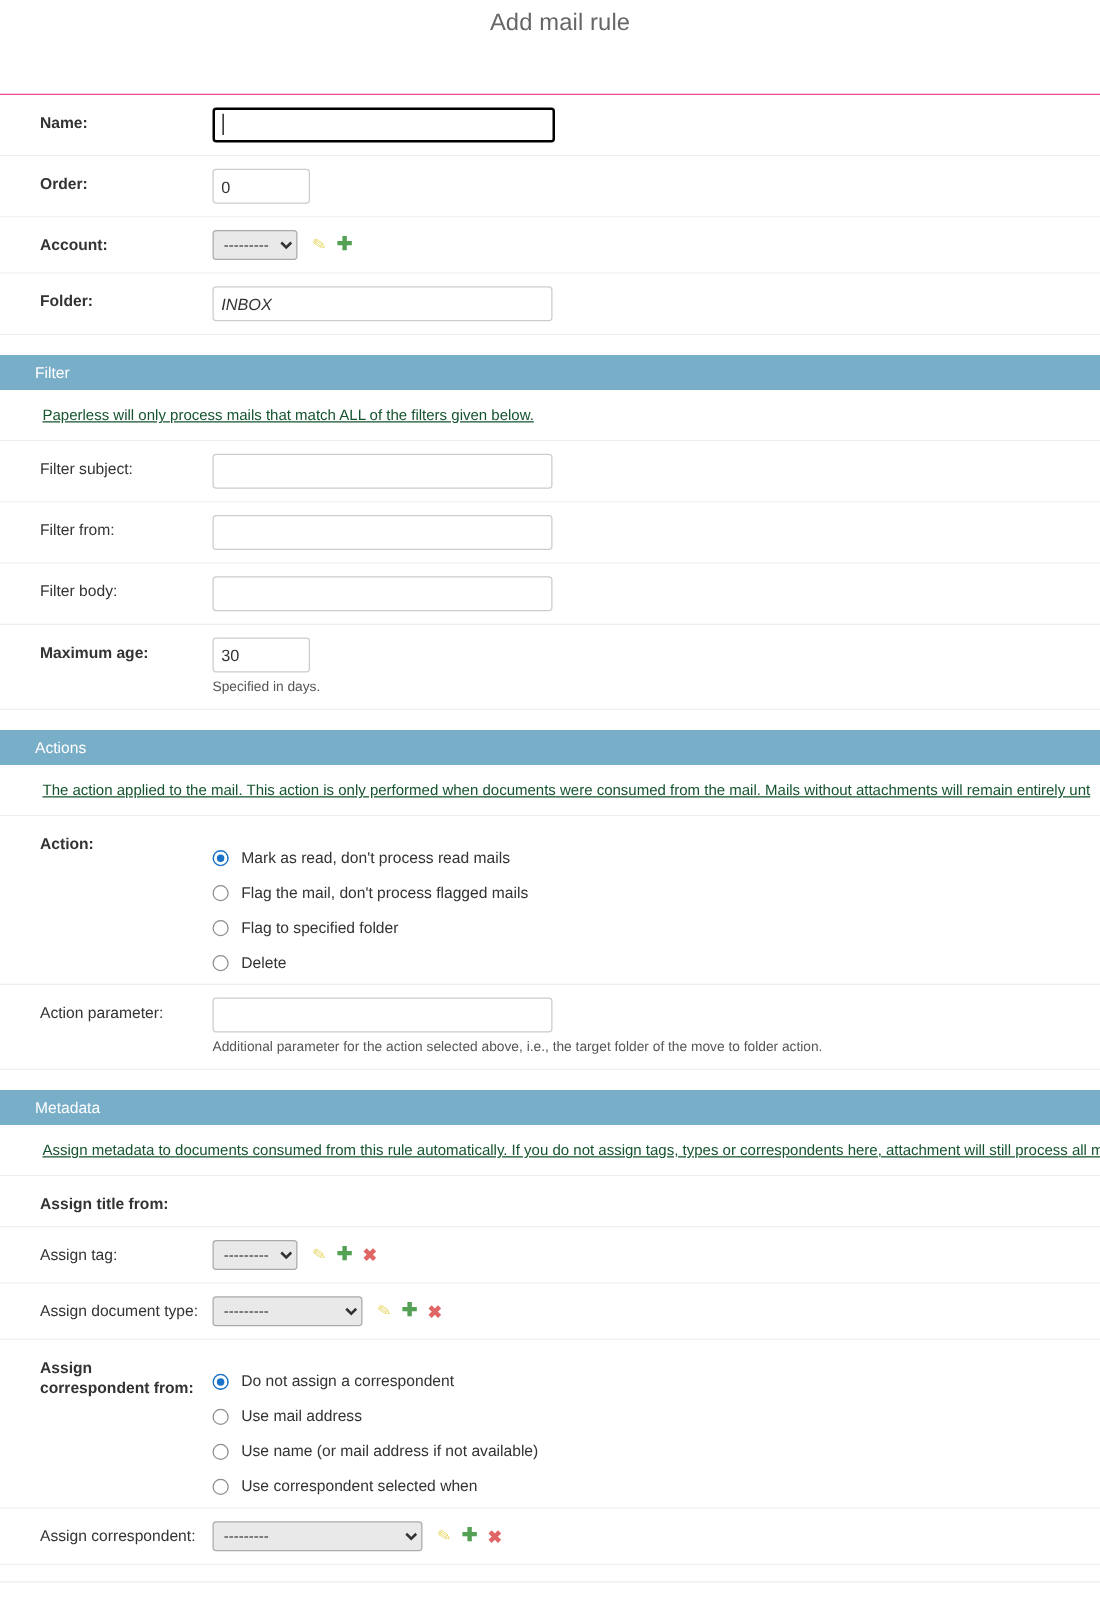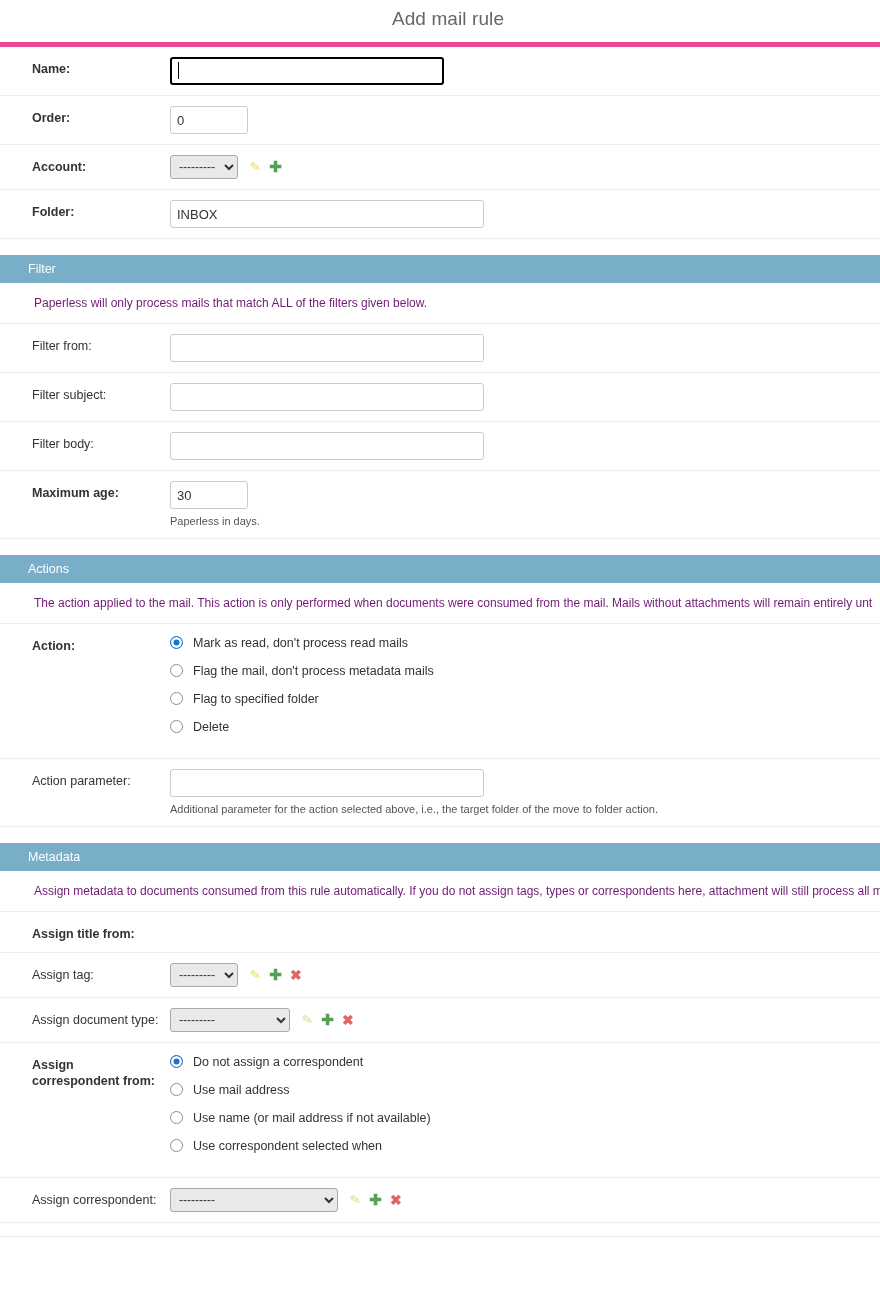--- a/index.html
+++ b/index.html
@@ -22,21 +22,22 @@
   h1.page-title {
     font-size: 19px;
     font-weight: normal;
     color: #666666;
     margin: 0;
     padding: 8px 0 12px 16px;
     letter-spacing: 0.1px;
     text-align: center;
   }
   .form-wrap {
-    border-top: 5px solid #ec4899;
+    border-top: 1px solid #ec4899;
+    margin-top: 33px;
   }
   
   .row {
     display: flex;
     align-items: flex-start;
     padding: 10px 0 10px 0;
     border-bottom: 1px solid #eeeeee;
     min-height: 40px;
     background: #ffffff;
   }
@@ -58,21 +59,21 @@
     font-family: "Liberation Sans", sans-serif;
     font-size: 13px;
     color: #333333;
     padding: 5px 6px;
     border: 1px solid #cccccc;
     border-radius: 3px;
     background: #ffffff;
     height: 28px;
     line-height: 16px;
   }
-  input.wide { width: 314px; }
+  input.wide { width: 272px; font-style: italic; }
   input.narrow { width: 78px; }
   input.name-focus {
     border: 2px solid #000000;
     width: 274px;
     height: 28px;
     padding: 4px 5px;
   }
   .caret-box { position: relative; display: inline-block; }
   .caret {
     position: absolute;
@@ -120,39 +121,40 @@
   .section-header {
     background: #79aec8;
     color: #ffffff;
     font-size: 12.5px;
     padding: 7px 0 7px 28px;
     margin: 0;
     font-weight: normal;
   }
   .section-desc {
     font-size: 12px;
-    color: #701a75;
+    color: #14532d;
     padding: 12px 14px 12px 34px;
     line-height: 16px;
     border-bottom: 1px solid #eeeeee;
     background: #ffffff;
     white-space: nowrap;
     overflow: hidden;
+    text-decoration: underline;
   }
   .help {
     font-size: 11px;
     color: #555555;
     margin-top: 5px;
     line-height: 14px;
   }
   
   .radio-list { padding-top: 2px; }
   .radio-item {
     display: flex;
-    align-items: flex-start;
+    align-items: flex-end;
     height: 28px;
   }
   .radio {
     width: 13px;
     height: 13px;
     border-radius: 50%;
     border: 1px solid #8d8d8d;
     background: #ffffff;
     margin: 0 10px 0 0;
     flex: 0 0 13px;
@@ -214,64 +216,64 @@
       <div class="field-cell">
         <input class="wide" type="text" value="INBOX" style="">
       </div>
     </div>
 
     <div class="section">
       <h2 class="section-header">Filter</h2>
       <div class="section-desc">Paperless will only process mails that match ALL of the filters given below.</div>
 
       <div class="row">
+        <div class="label-cell">Filter subject:</div>
+        <div class="field-cell">
+          <input class="wide" type="text" value="" style="">
+        </div>
+      </div>
+
+      <div class="row">
         <div class="label-cell">Filter from:</div>
         <div class="field-cell">
           <input class="wide" type="text" value="" style="">
         </div>
       </div>
 
       <div class="row">
-        <div class="label-cell">Filter subject:</div>
+        <div class="label-cell">Filter body:</div>
         <div class="field-cell">
           <input class="wide" type="text" value="" style="">
         </div>
       </div>
 
       <div class="row">
-        <div class="label-cell">Filter body:</div>
-        <div class="field-cell">
-          <input class="wide" type="text" value="" style="">
-        </div>
-      </div>
-
-      <div class="row">
         <div class="label-cell bold">Maximum age:</div>
         <div class="field-cell">
           <input class="narrow" type="text" value="30" style="">
-          <div class="help">Paperless in days.</div>
+          <div class="help">Specified in days.</div>
         </div>
       </div>
     </div>
 
     <div class="section">
       <h2 class="section-header">Actions</h2>
       <div class="section-desc">The action applied to the mail. This action is only performed when documents were consumed from the mail. Mails without attachments will remain entirely unt</div>
 
       <div class="row">
         <div class="label-cell bold">Action:</div>
         <div class="field-cell">
           <div class="radio-list">
             <div class="radio-item">
               <span class="radio checked"></span>
               <span class="radio-label">Mark as read, don't process read mails</span>
             </div>
             <div class="radio-item">
               <span class="radio"></span>
-              <span class="radio-label">Flag the mail, don't process metadata mails</span>
+              <span class="radio-label">Flag the mail, don't process flagged mails</span>
             </div>
             <div class="radio-item">
               <span class="radio"></span>
               <span class="radio-label">Flag to specified folder</span>
             </div>
             <div class="radio-item">
               <span class="radio"></span>
               <span class="radio-label">Delete</span>
             </div>
           </div>

